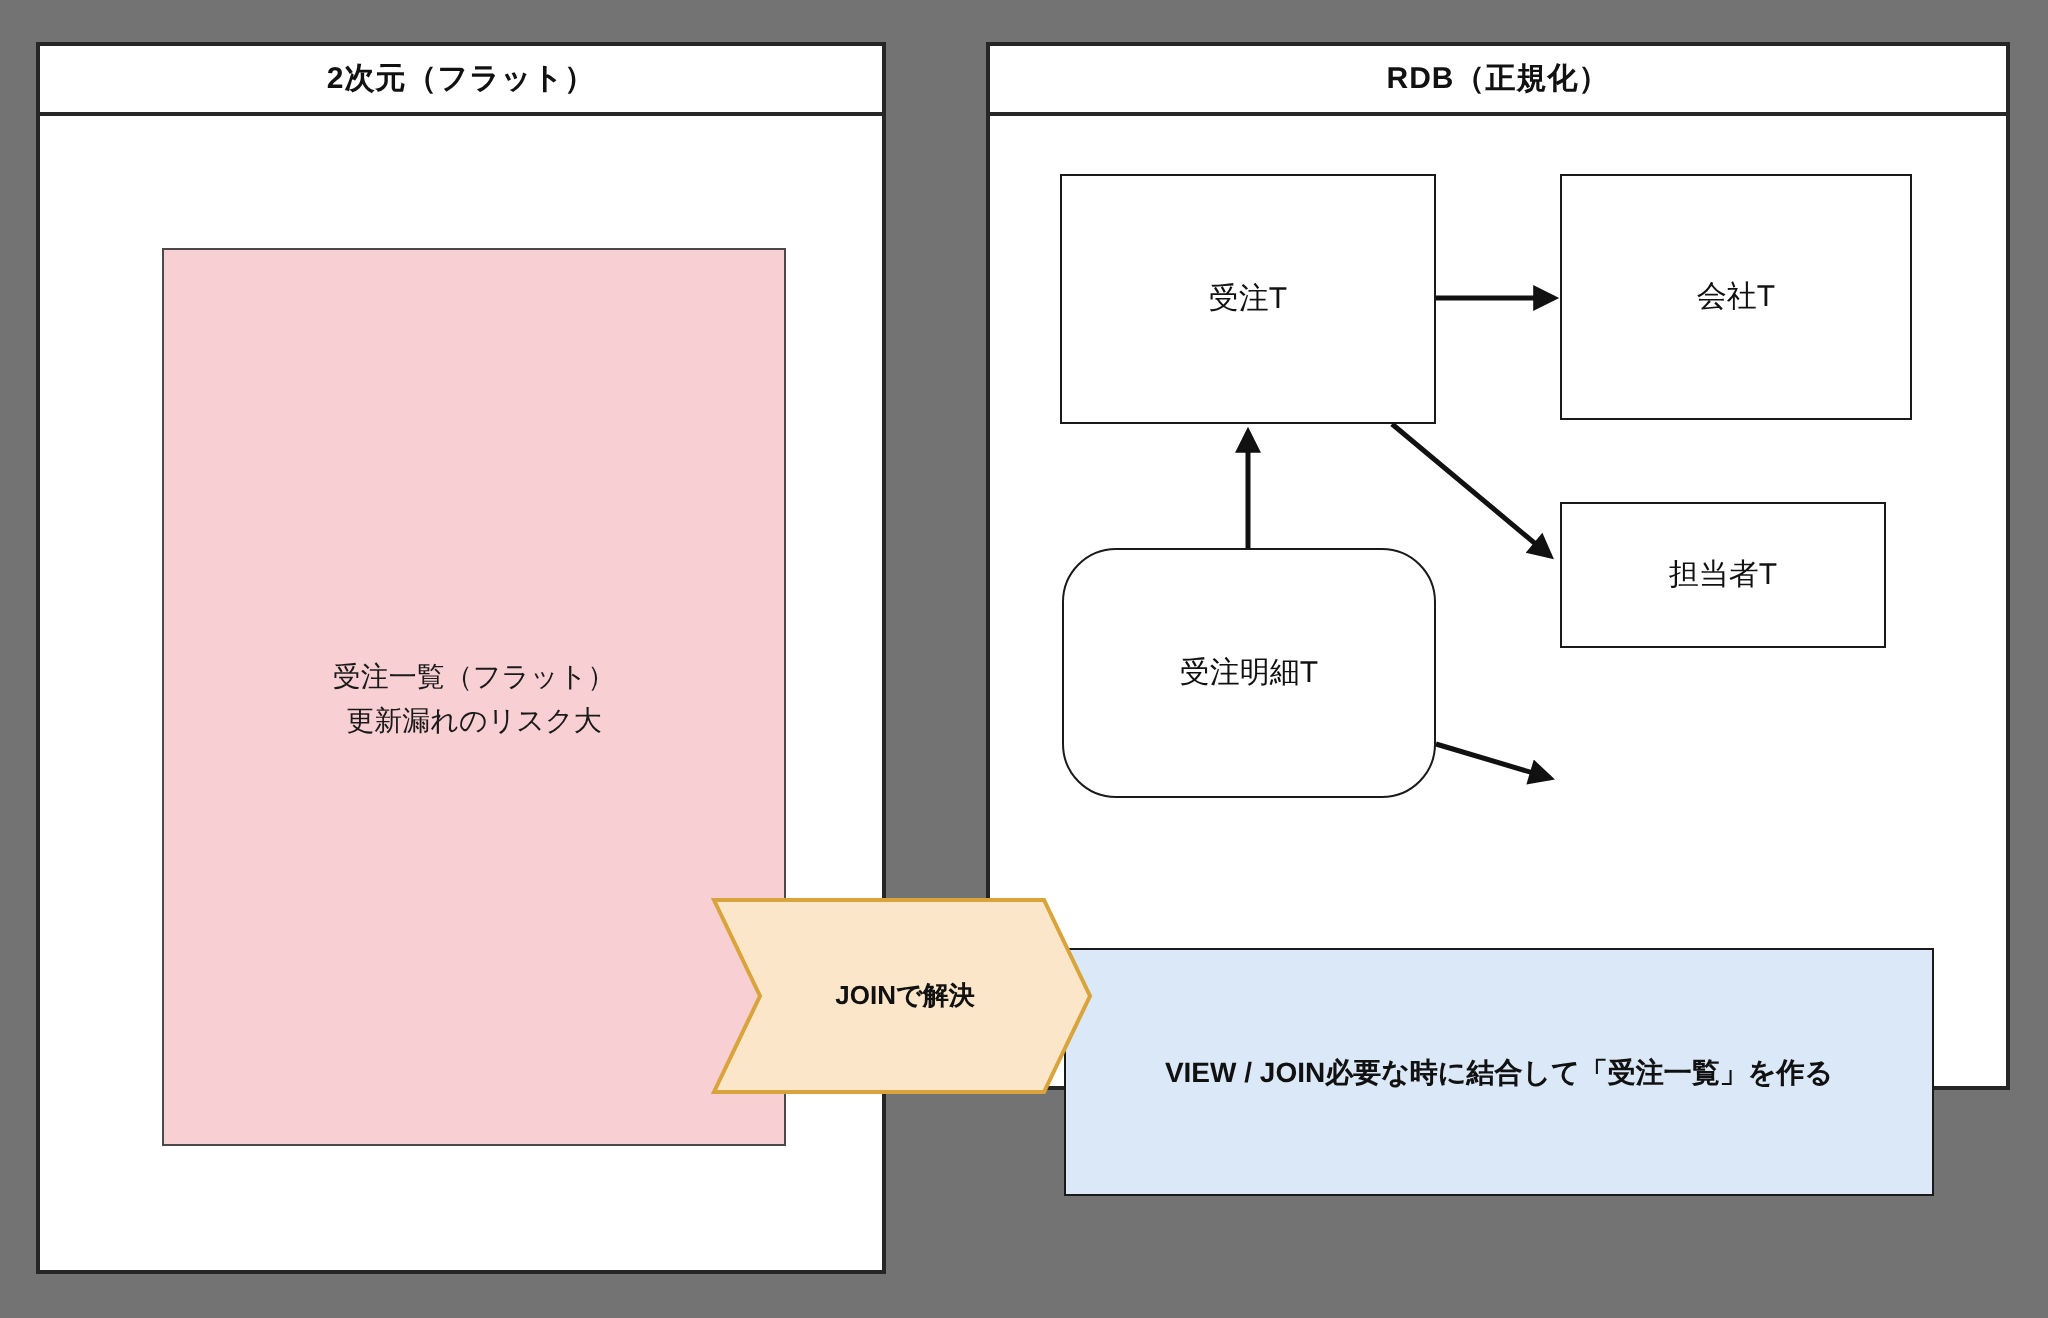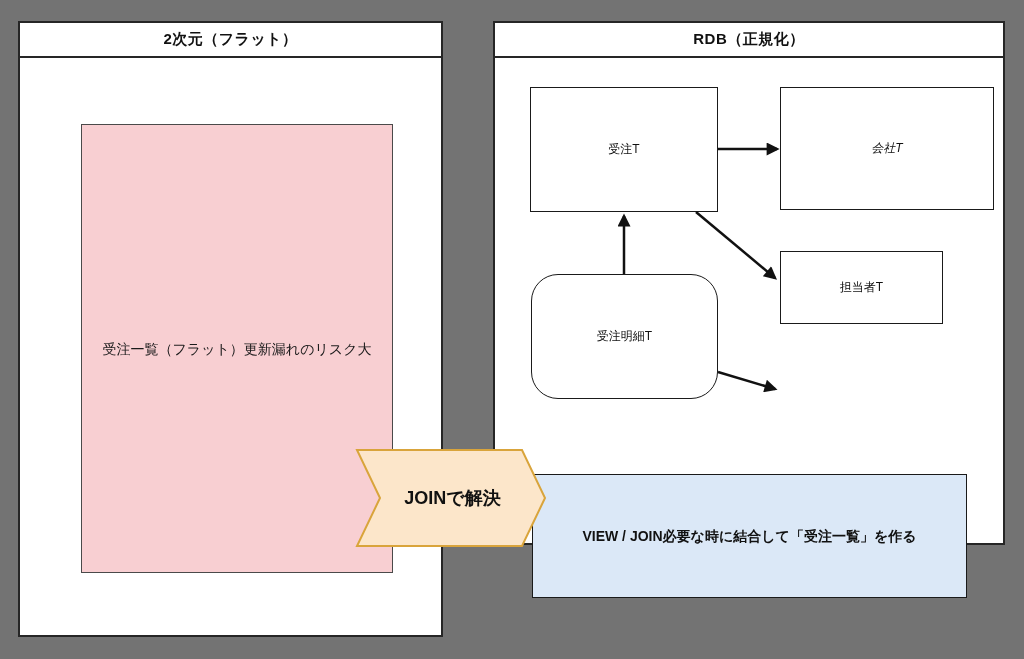--- a/index.html
+++ b/index.html
@@ -13,45 +13,45 @@
     position:absolute;background:#fff;border:2px solid #262626;
   }
   .panel-title{
     height:35px;border-bottom:2px solid #262626;
     display:flex;align-items:center;justify-content:center;
     font-weight:bold;font-size:15px;letter-spacing:.5px;color:#111;
   }
   .node{
     position:absolute;background:#fff;border:1.5px solid #1a1a1a;
     display:flex;align-items:center;justify-content:center;
-    font-size:12px;color:#111;text-align:center;
+    font-size:15px;color:#111;text-align:center;
   }
   .flat-box{
     position:absolute;left:81px;top:124px;width:312px;height:449px;
     background:var(--flat-fill,#F8CFD2);border:1.5px solid var(--flat-border,#4a4a4a);
-    display:flex;flex-direction:row;align-items:center;justify-content:center;
+    display:flex;flex-direction:column;align-items:center;justify-content:center;
     font-size:14px;line-height:22px;color:#1a1a1a;text-align:center;
   }
   .view-box{
     position:absolute;left:532px;top:474px;width:435px;height:124px;
     background:var(--view-fill,#DBE8F7);border:1.5px solid #1a1a1a;
     display:flex;align-items:center;justify-content:center;
     font-size:14px;font-weight:bold;line-height:21px;color:#111;text-align:center;
   }
   .overlay{
     position:absolute;left:0;top:0;width:1024px;height:659px;pointer-events:none;
   }
   .join-label{
     position:absolute;left:370px;top:450px;width:165px;height:96px;
     display:flex;align-items:center;justify-content:center;
-    font-size:18px;font-weight:bold;color:#111;pointer-events:none;white-space:nowrap;
+    font-size:13px;font-weight:bold;color:#111;pointer-events:none;white-space:nowrap;
   }
   
   .n-order{left:530px;top:87px;width:188px;height:125px;}
-  .n-company{left:780px;top:87px;width:214px;height:123px;font-style:italic;}
+  .n-company{left:780px;top:87px;width:176px;height:123px;}
   .n-staff{left:780px;top:251px;width:163px;height:73px;}
   .n-product{left:780px;top:361px;width:186px;height:76px;}
   .n-detail{left:531px;top:274px;width:187px;height:125px;border-radius:27px;}
 </style>
 </head>
 <body>
 
 <div class="stage">
 
   <div class="panel" style="left:18px;top:21px;width:425px;height:616px;">

